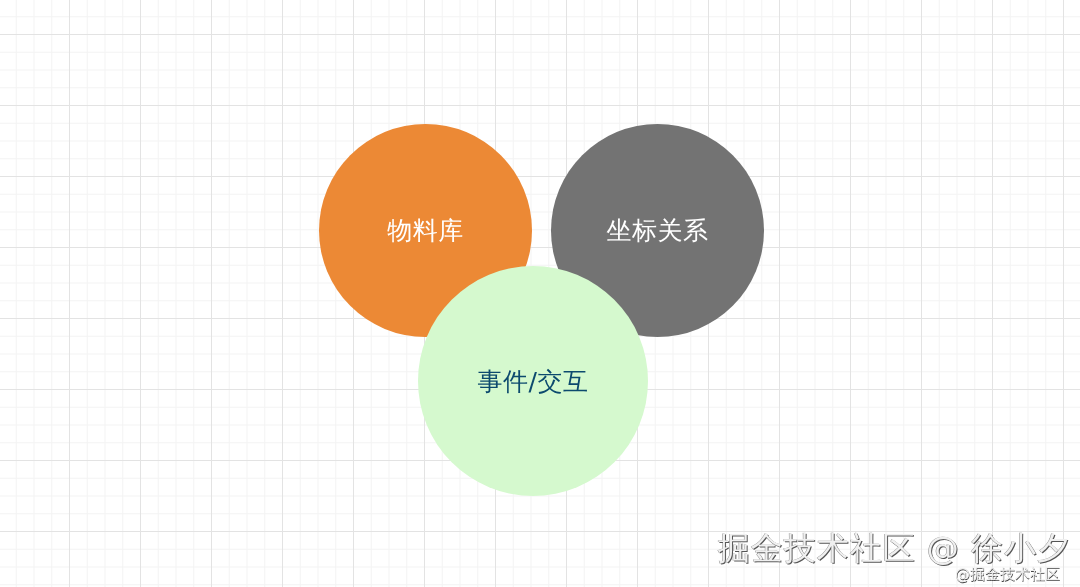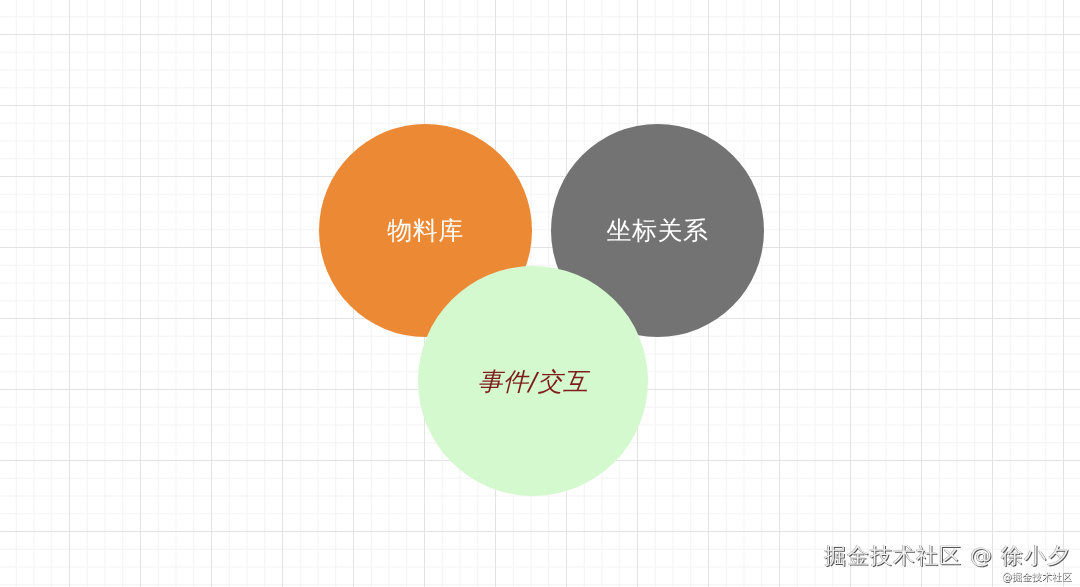--- a/index.html
+++ b/index.html
@@ -19,40 +19,40 @@
   .circle {
     position: absolute; border-radius: 50%;
     display: flex; align-items: center; justify-content: center;
   }
   .circle .label { font-size: 25px; letter-spacing: 0.5px; white-space: nowrap; }
   #c-material { left: 319px; top: 124px; width: 213px; height: 213px; z-index: 1; }
   #c-coord    { left: 551px; top: 124px; width: 213px; height: 213px; z-index: 1; }
   #c-event    { left: 418px; top: 266px; width: 230px; height: 230px; z-index: 2; }
   .watermark {
     position: absolute; right: 10px; bottom: 16px;
-    font-size: 22px; color: #f0f0f0; letter-spacing: 1px;
+    font-size: 32px; color: #f0f0f0; letter-spacing: 1px;
     text-shadow: 1px 1px 0 #555, -0.5px -0.5px 0 #888;
     white-space: nowrap; z-index: 5;
   }
   .watermark-sub {
-    position: absolute; right: 8px; bottom: 3px;
-    font-size: 10px; color: #eeeeee;
+    position: absolute; right: 20px; bottom: 3px;
+    font-size: 15px; color: #eeeeee;
     text-shadow: 0.5px 0.5px 0 #444;
     white-space: nowrap; z-index: 5;
   }
 </style>
 </head>
 <body>
 
 <div class="canvas">
   <div class="circle" id="c-material" style="background-color: rgb(236, 137, 53); color: rgb(255, 255, 255);">
     <span class="label">物料库</span>
   </div>
   <div class="circle" id="c-coord" style="background-color: #737373; color: rgb(255, 255, 255);">
     <span class="label">坐标关系</span>
   </div>
-  <div class="circle" id="c-event" style="background-color: rgb(213, 249, 206); color: #7f1d1d; font-style: italic;">
+  <div class="circle" id="c-event" style="background-color: rgb(213, 249, 206); color: #0c4a6e;">
     <span class="label">事件/交互</span>
   </div>
 </div>
 
 <div class="watermark">掘金技术社区 @ 徐小夕</div>
 <div class="watermark-sub">@掘金技术社区</div>
 
 </body></html>

